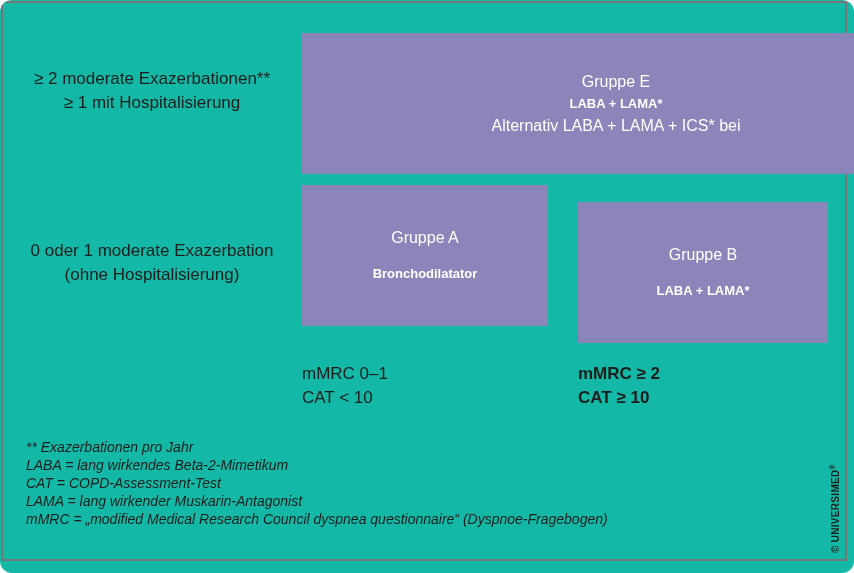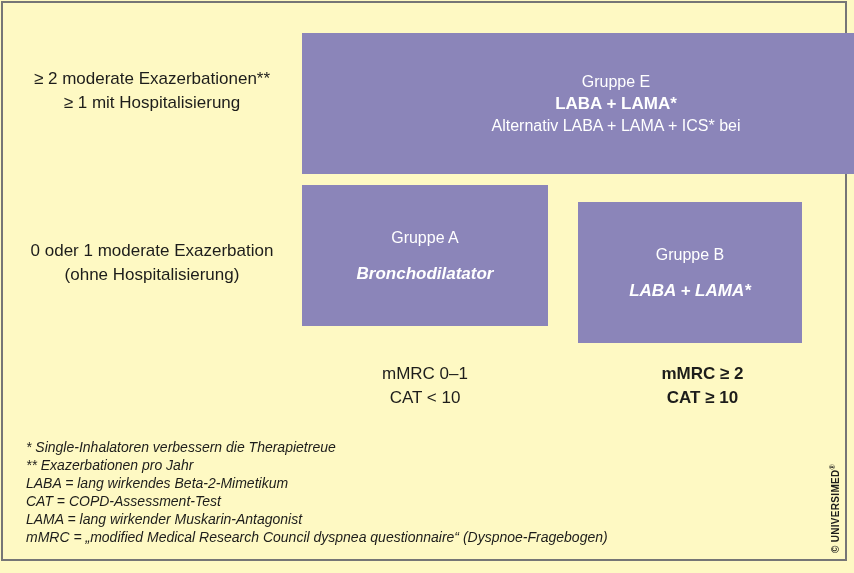--- a/index.html
+++ b/index.html
@@ -5,23 +5,24 @@
   html, body {
     margin: 0;
     padding: 0;
     background: #ffffff;
     font-family: "Liberation Sans", "DejaVu Sans", sans-serif;
   }
   .page {
     position: relative;
     width: 854px;
     height: 573px;
-    background: #fef9c3;
+    background: #14b8a6;
     overflow: hidden;
     color: #1d1d1b;
+    border-radius: 12px;
   }
   .frame {
     position: absolute;
     left: 1px;
     top: 1px;
     width: 846px;
     height: 560px;
     border: 2px solid #767676;
     box-sizing: border-box;
   }
@@ -33,42 +34,41 @@
     display: flex;
     flex-direction: column;
     align-items: center;
     justify-content: center;
     text-align: center;
     font-size: 16px;
     line-height: 22px;
   }
   .box-e { left: 302px; top: 33px;  width: 628px; height: 141px; }
   .box-a { left: 302px; top: 185px; width: 246px; height: 141px; }
-  .box-b { left: 578px; top: 202px; width: 224px; height: 141px; }
+  .box-b { left: 578px; top: 202px; width: 250px; height: 141px; }
   .box .therapy {
     font-weight: bold;
-    font-size: 17px;
+    font-size: 13px;
   }
-  .box-a .therapy, .box-b .therapy { margin-top: 14px; font-style: italic; }
+  .box-a .therapy, .box-b .therapy { margin-top: 14px; }
   
   .side-label {
     position: absolute;
     left: 18px;
     width: 268px;
     text-align: center;
     font-size: 17px;
     line-height: 24px;
   }
   .side-label.high { top: 67px; }
   .side-label.low  { top: 239px; }
   
   .criteria {
     position: absolute;
     top: 362px;
-    text-align: center;
     font-size: 17px;
     line-height: 24px;
   }
   .criteria-a { left: 302px; width: 246px; }
   .criteria-b { left: 578px; width: 249px; font-weight: bold; }
   
   .footnotes {
     position: absolute;
     left: 26px;
     top: 438px;
@@ -134,21 +134,20 @@
     <div>mMRC 0–1</div>
     <div>CAT &lt; 10</div>
   </div>
 
   <div class="criteria criteria-b">
     <div>mMRC ≥ 2</div>
     <div>CAT ≥ 10</div>
   </div>
 
   <div class="footnotes">
-    <div>* Single-Inhalatoren verbessern die Therapietreue</div>
     <div>** Exazerbationen pro Jahr</div>
     <div>LABA = lang wirkendes Beta-2-Mimetikum</div>
     <div>CAT = COPD-Assessment-Test</div>
     <div>LAMA = lang wirkender Muskarin-Antagonist</div>
     <div>mMRC = „modified Medical Research Council dyspnea questionnaire“ (Dyspnoe-Fragebogen)</div>
   </div>
 
   <div class="credit">
     <span>© UNIVERSIMED</span><sup>®</sup>
   </div>

